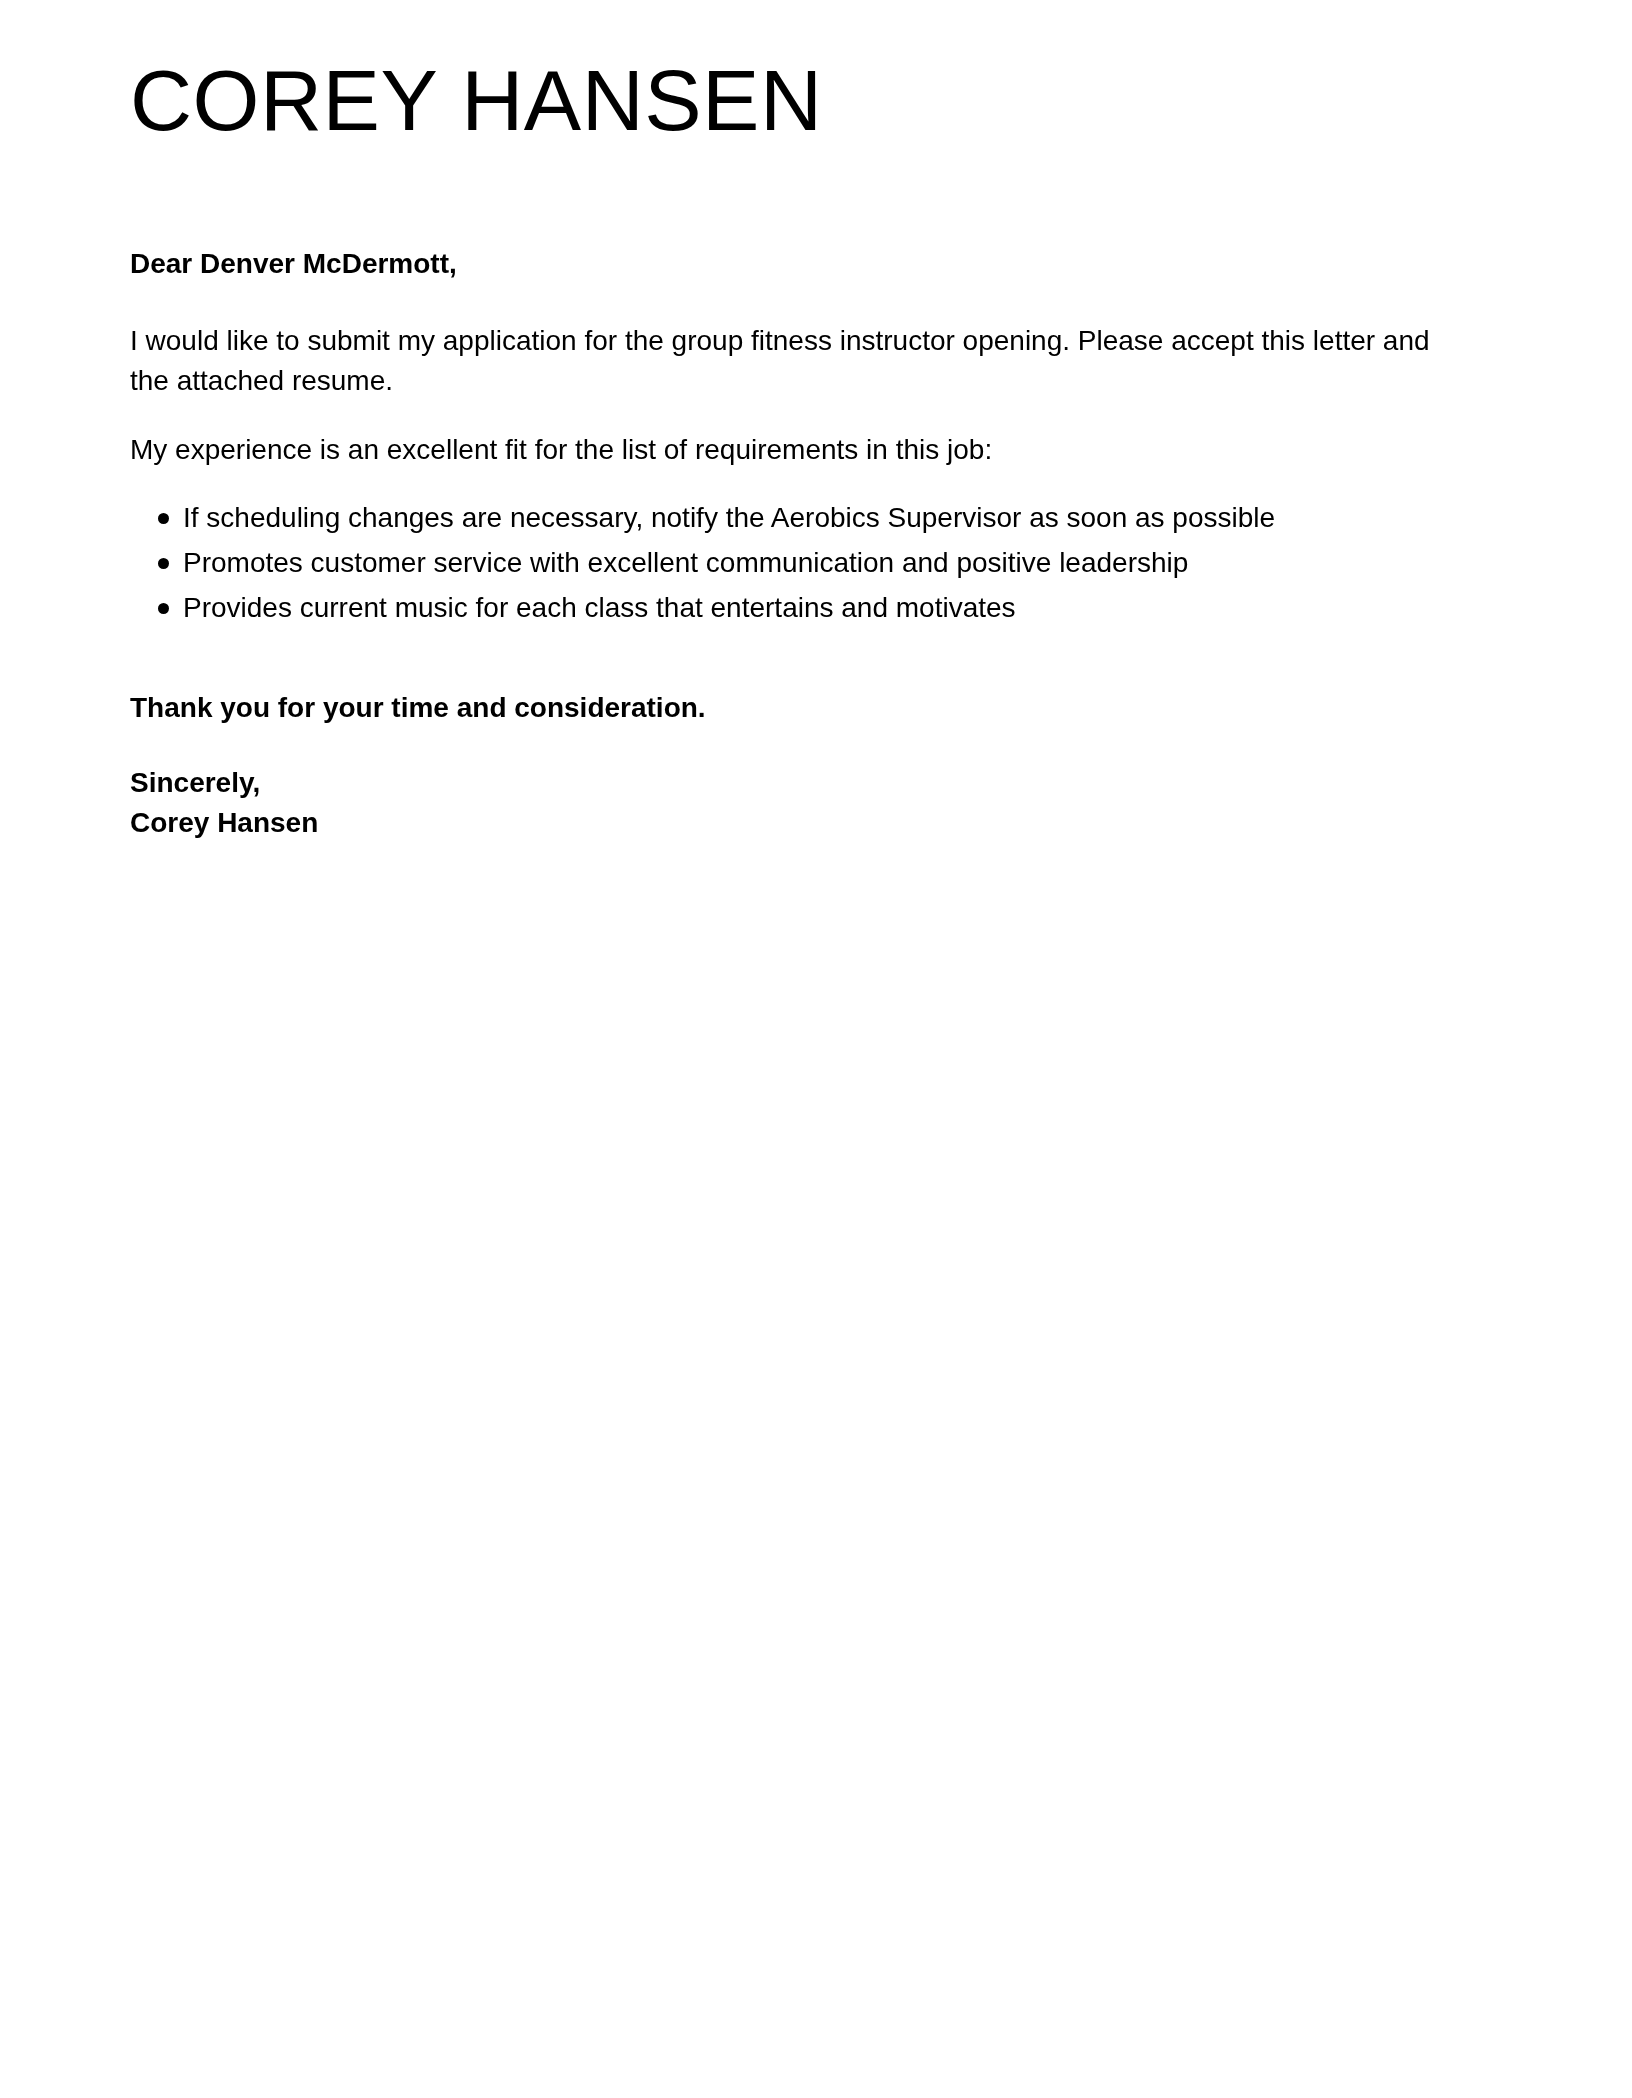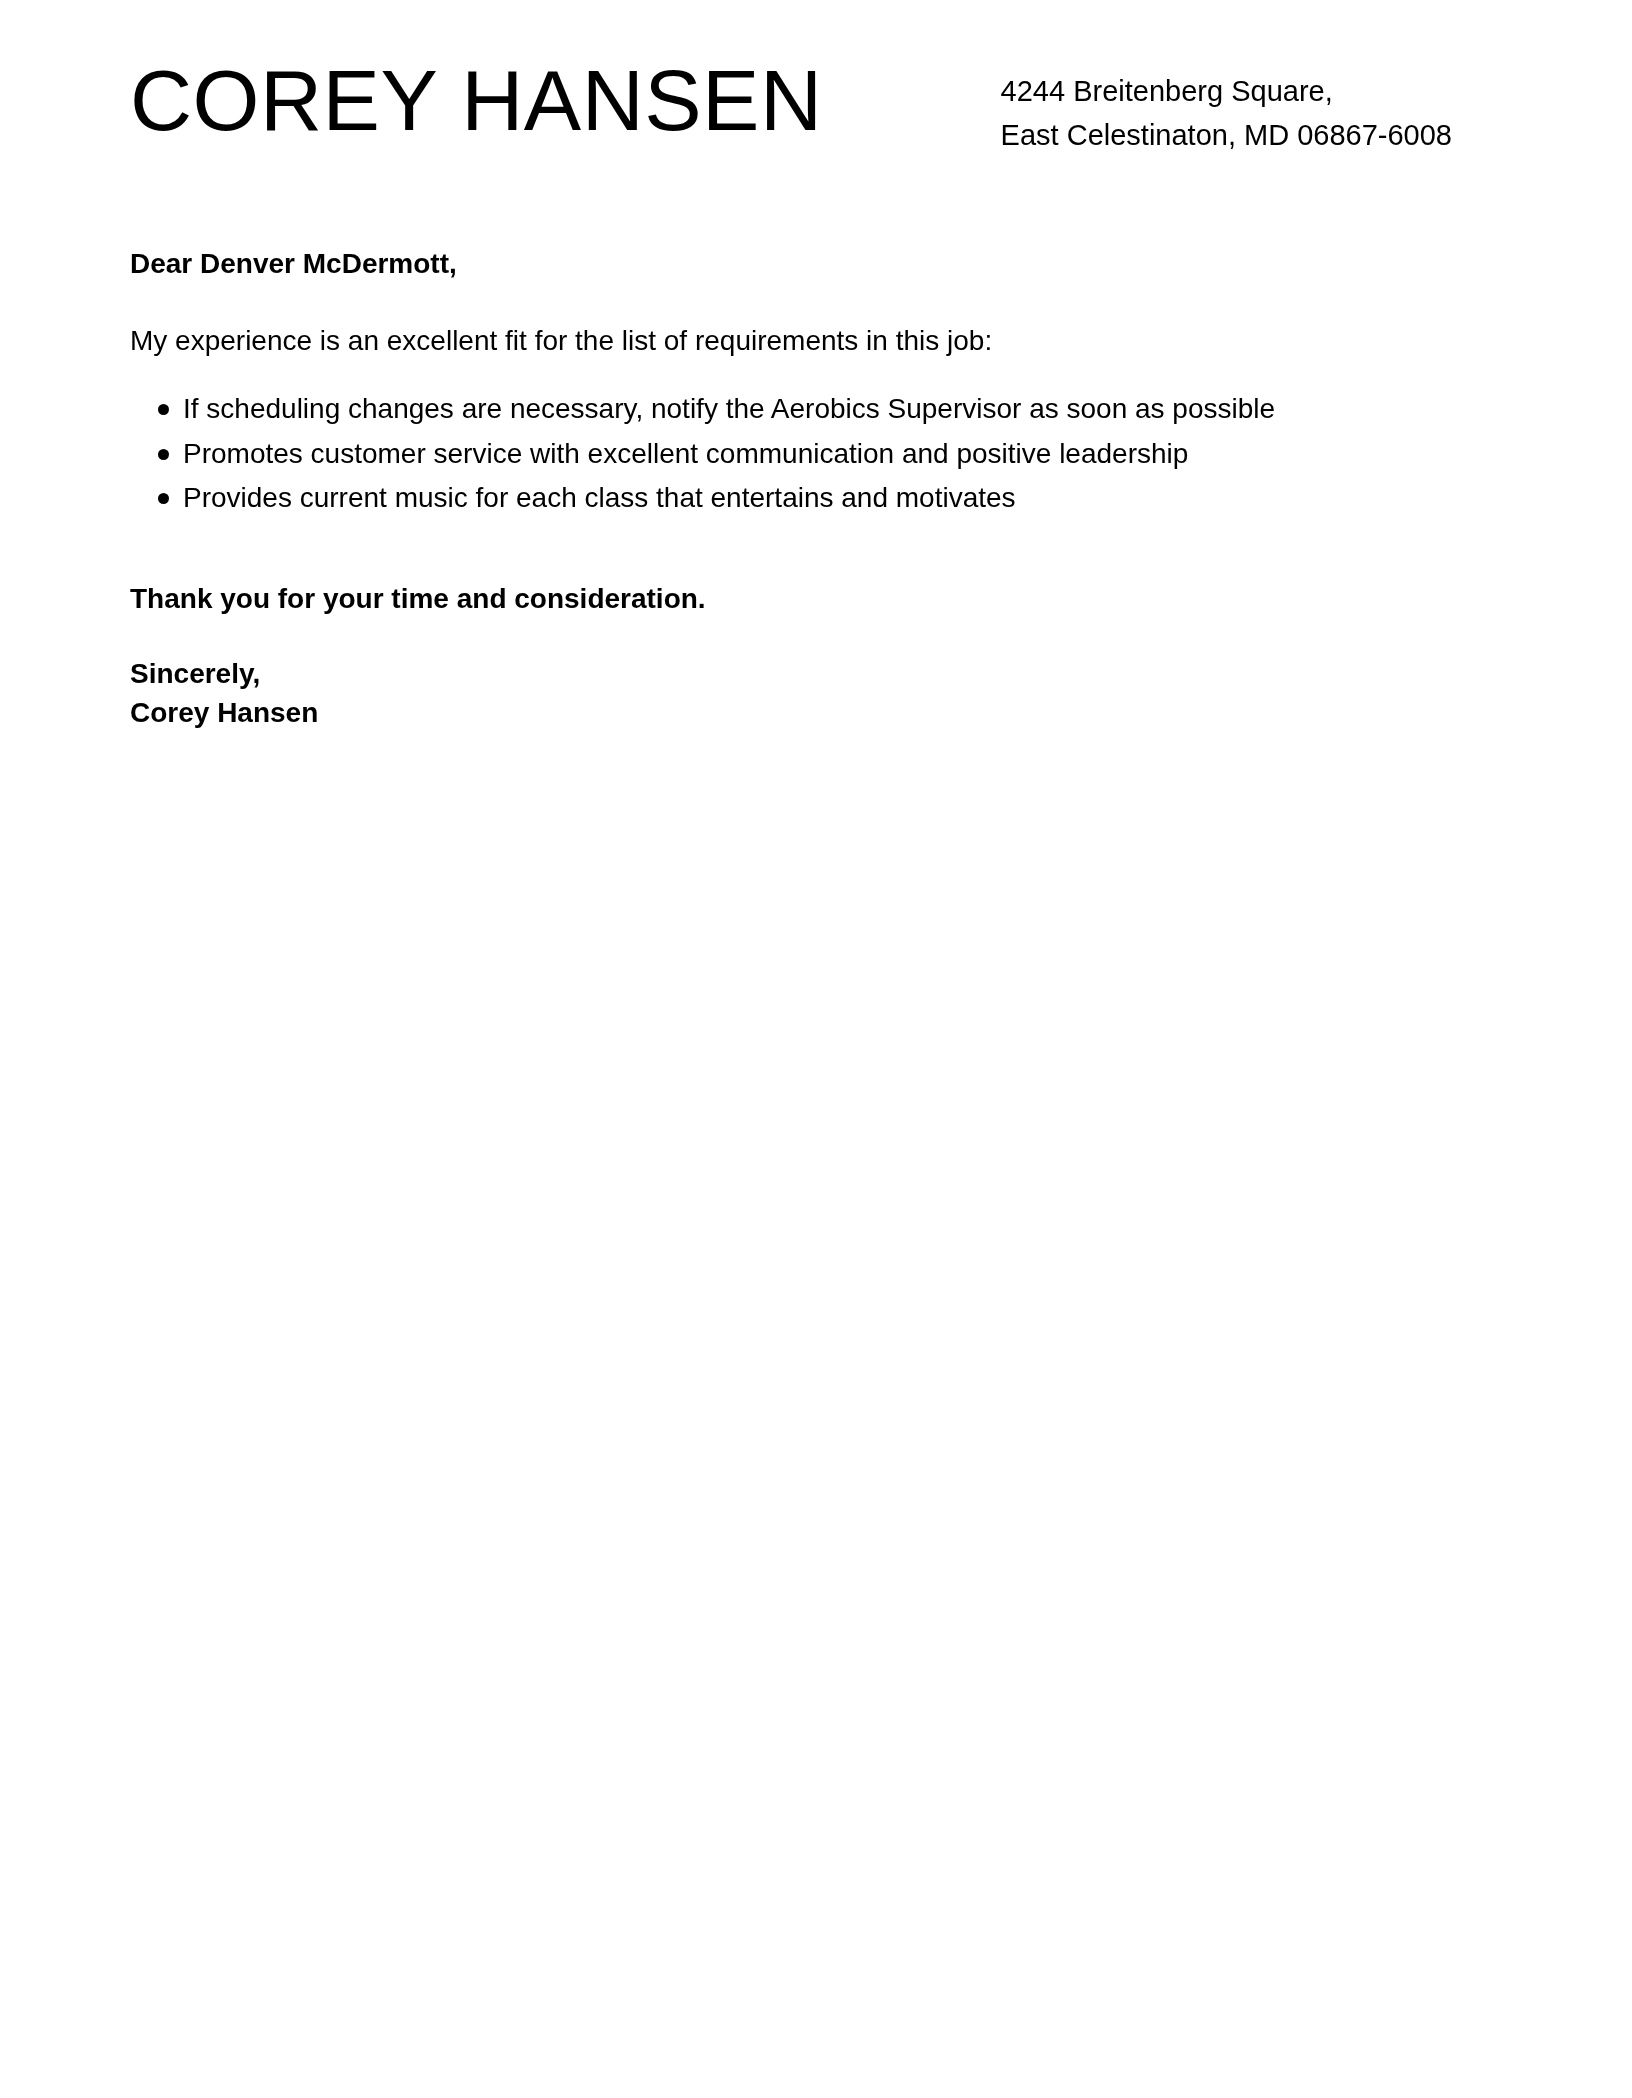--- a/index.html
+++ b/index.html
@@ -124,30 +124,27 @@
 </style>
 </head>
 <body>
 
 <div class="page">
   <div class="content">
 
     <div class="letterhead">
       <h1 class="name-title">COREY HANSEN</h1>
 
-      <div class="address-block">
-        <span class="address-line">4244 Breitenberg Square,</span>
-        <span class="address-line">East Celestinaton, MD 06867-6008</span>
-      </div>
     </div>
 
     <div class="body-wrap">
 
       <p class="salutation">Dear Denver McDermott,</p>
 
+      <p class="para">I would like to submit my application for the group fitness instructor opening. Please accept this letter and the attached resume.</p>
 
 
       <p class="para">My experience is an excellent fit for the list of requirements in this job:</p>
 
       <ul class="bullets">
         <li>
           <span class="bullet-dot"></span>
           <span>If scheduling changes are necessary, notify the Aerobics Supervisor as soon as possible</span>
         </li>
         <li>

